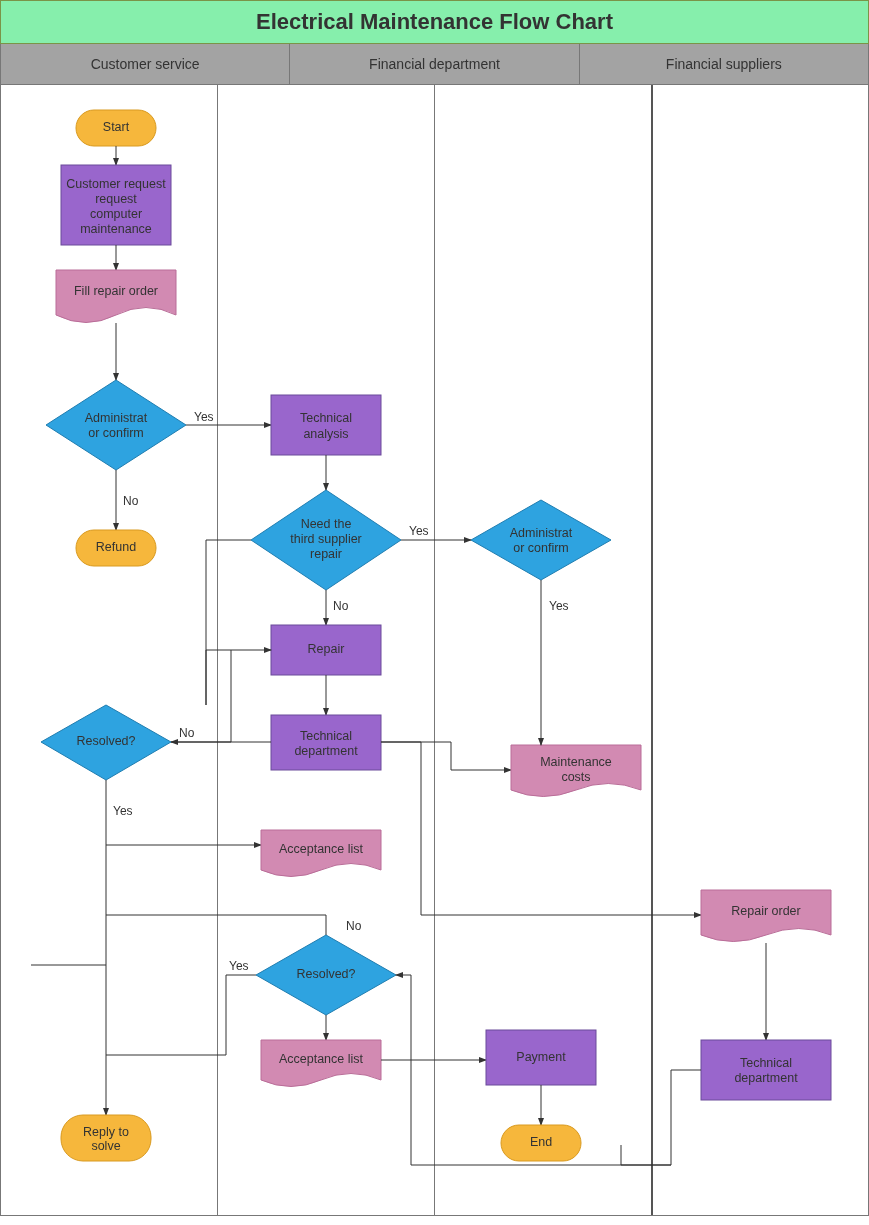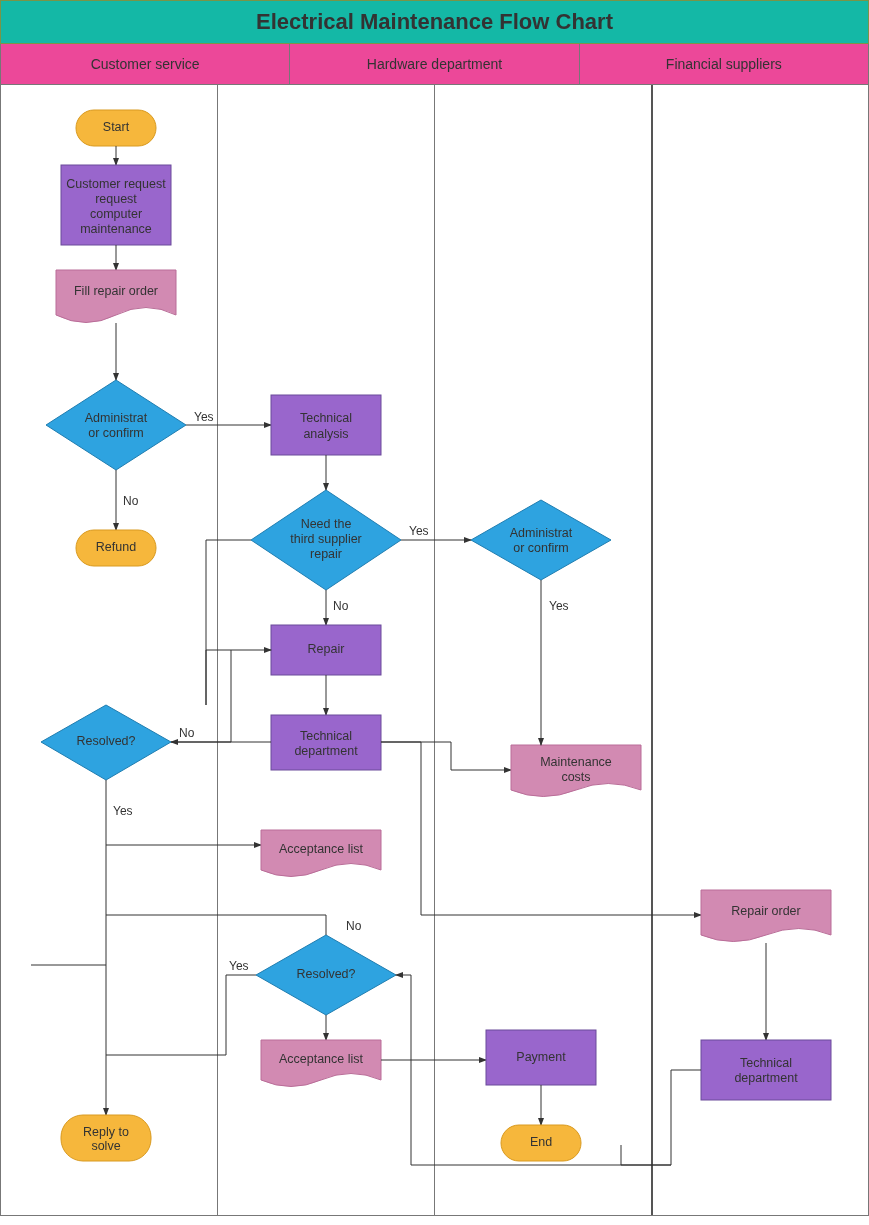--- a/index.html
+++ b/index.html
@@ -1,34 +1,34 @@
 <!DOCTYPE html>
 <html><head>
 <meta charset="utf-8">
 <style>
   html,body{margin:0;padding:0;font-family:"Segoe UI",Arial,sans-serif;background:#fff;color:#333}
   .wrap{width:869px;margin:0 auto;position:relative}
-  .title{background:#14b8a6;border:1px solid #7a9448;text-align:center;font-weight:700;font-size:22px;padding:8px 0}
+  .title{background:#86efac;border:1px solid #7a9448;text-align:center;font-weight:700;font-size:22px;padding:8px 0}
   .lanes{display:flex;border-left:1px solid #777;border-right:1px solid #777}
-  .lane-h{flex:1 1 0;border-right:1px solid #777;background:#ec4899;text-align:center;font-size:14px;padding:12px 0;border-bottom:1px solid #777}
+  .lane-h{flex:1 1 0;border-right:1px solid #777;background:#a3a3a3;text-align:center;font-size:14px;padding:12px 0;border-bottom:1px solid #777}
   .lane-h:last-child{border-right:none}
   .canvas{position:relative;height:1130px;border:1px solid #777;border-top:none}
   .vline{position:absolute;top:0;bottom:0;width:1px;background:#777}
   svg{position:absolute;inset:0;width:100%;height:100%;overflow:visible}
   .txt{font-size:12.5px;fill:#333;text-anchor:middle;dominant-baseline:middle}
   .lbl{font-size:12px;fill:#333}
 </style>
 </head>
 <body>
 
 <div class="wrap">
   <div class="title">Electrical Maintenance Flow Chart</div>
   <div class="lanes">
     <div class="lane-h">Customer service</div>
-    <div class="lane-h">Hardware department</div>
+    <div class="lane-h">Financial department</div>
     <div class="lane-h">Financial suppliers</div>
   </div>
   <div class="canvas">
     <div class="vline" style="left:216px"></div>
     <div class="vline" style="left:433px"></div>
     <div class="vline" style="left:650px;width:2px;background:#555"></div>
 
     <svg viewBox="0 0 867 1130">
       <defs>
         <marker id="ah" markerWidth="8" markerHeight="8" refX="7" refY="3" orient="auto">

